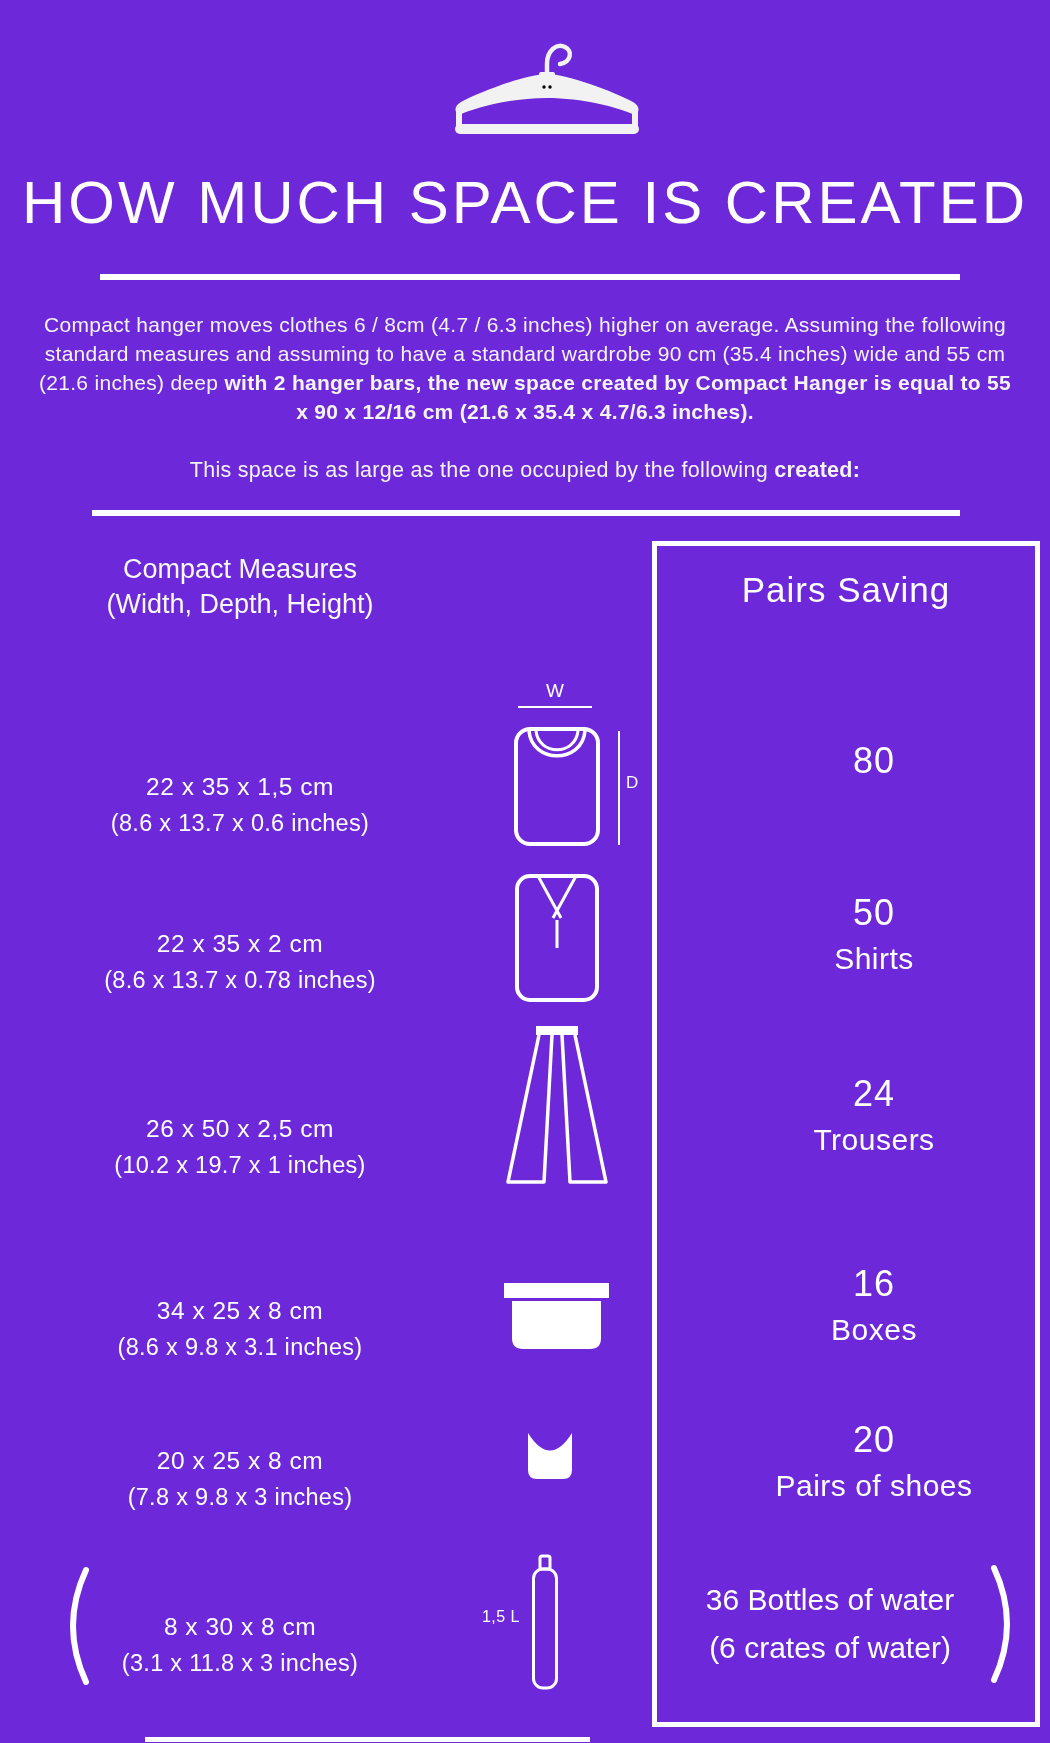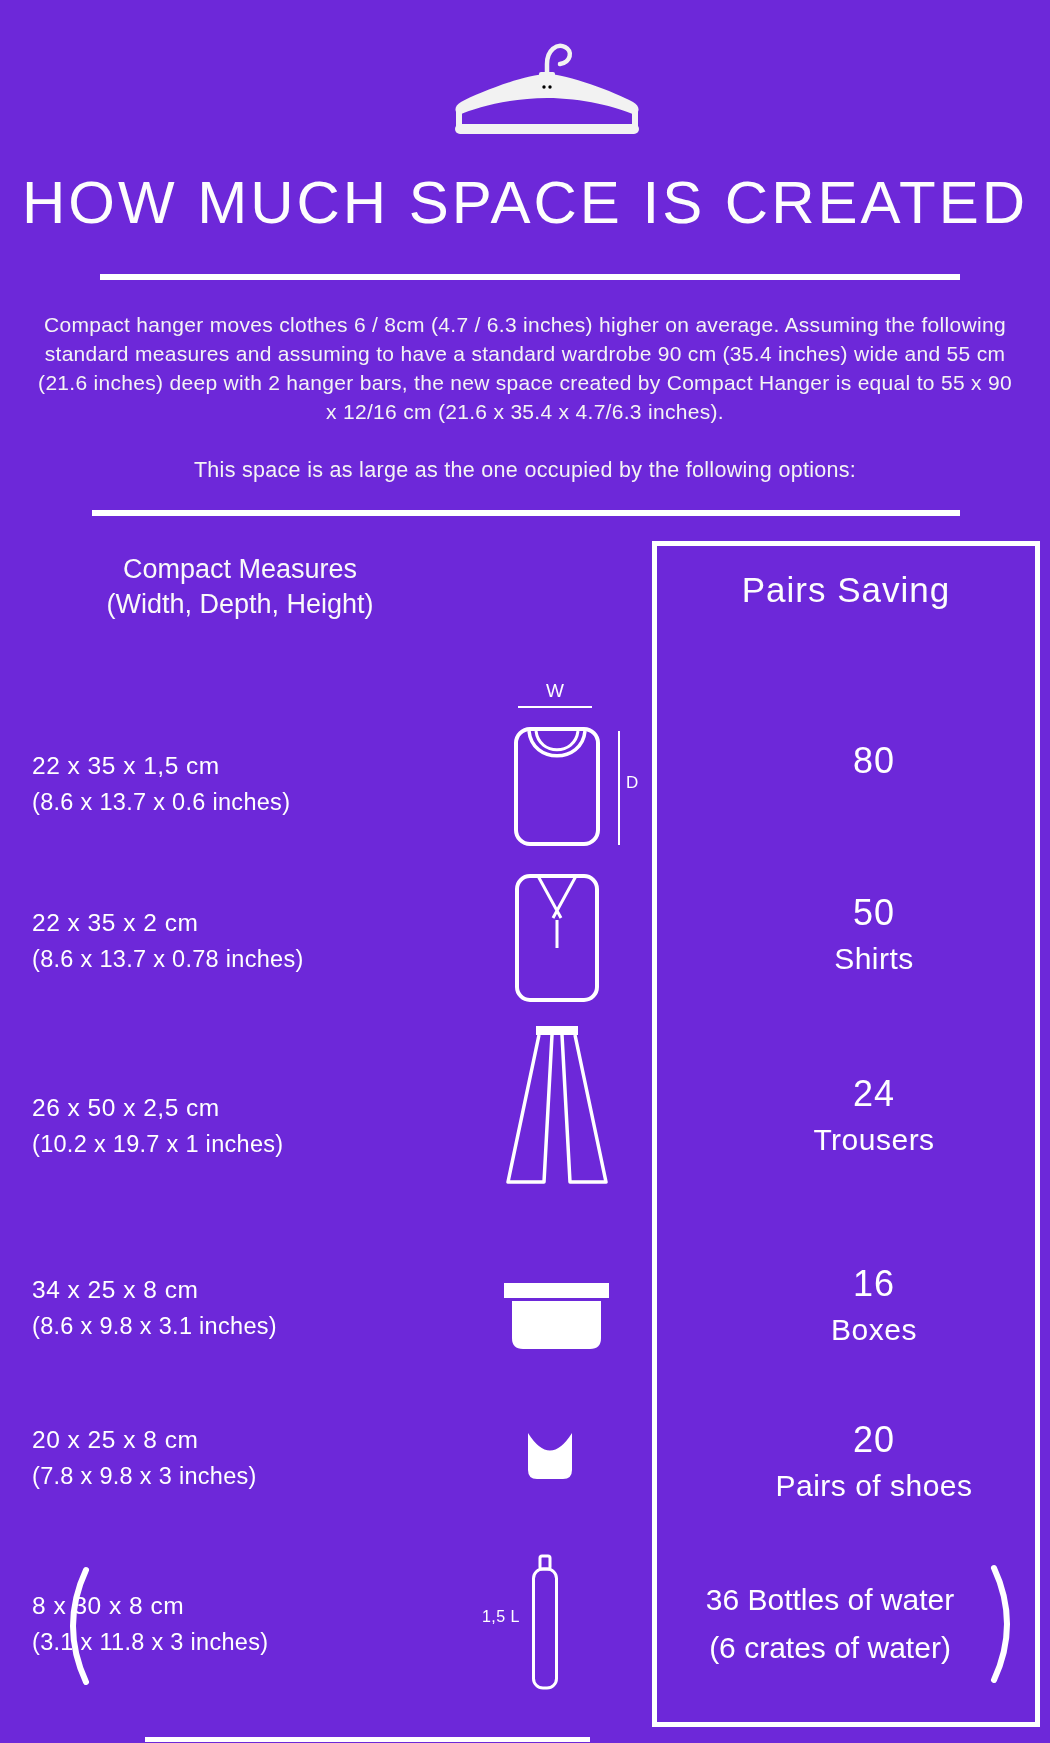--- a/index.html
+++ b/index.html
@@ -22,41 +22,41 @@
   .divider { background: #ffffff; }
   #divider-top   { left: 100px; top: 274px; width: 860px; height: 6px; }
   #divider-mid   { left: 92px;  top: 510px; width: 868px; height: 6px; }
   #divider-bottom{ left: 145px; top: 1737px; width: 445px; height: 5px; }
 
   #intro {
     left: 30px; top: 310px; width: 990px;
     font-size: 21px; line-height: 29px; letter-spacing: .3px;
     text-align: center; color: #f4f4f4;
   }
-  #intro .bold, #subtitle .bold { font-weight: 400; }
+  #intro .bold, #subtitle .bold { font-weight: 700; }
   #subtitle {
     left: 0; top: 458px; width: 1050px;
     font-size: 21.5px; letter-spacing: .3px; text-align: center; color: #f4f4f4;
   }
 
   #left-header {
     left: 40px; top: 552px; width: 400px;
     font-size: 27px; line-height: 35px; text-align: center; color: #fafafa;
   }
 
   #saving-box {
     left: 652px; top: 541px; width: 388px; height: 1186px;
     border: 5px solid #ffffff; box-sizing: border-box;
   }
   #saving-title {
     left: 657px; top: 570px; width: 378px;
     font-size: 35px; letter-spacing: 1px; text-align: center; color: #fdfdfd;
   }
 
-  .measure { left: 32px; width: 400px; line-height: 36px; }
+  .measure { left: 40px; width: 400px; text-align: center; line-height: 36px; margin-top: 21px; }
   .measure .m1 { font-size: 24.5px; letter-spacing: .5px; }
   .measure .m2 { font-size: 23.5px; letter-spacing: .3px; }
 
   .saving { left: 657px; width: 434px; text-align: center; }
   .saving .count { font-size: 36px; line-height: 46px; letter-spacing: 1px; }
   .saving .label { font-size: 30px; line-height: 46px; letter-spacing: .5px; }
   .saving.wide { left: 660px; width: 340px; font-size: 30px; line-height: 48px; }
 
   .dim-label { font-size: 19px; color: #fefefe; }
   #w-label { left: 530px; top: 680px; width: 50px; text-align: center; }
@@ -84,21 +84,21 @@
     <circle cx="103" cy="47" r="1.7" fill="#000"></circle>
     <path d="M12,70 L12,88 M188,70 L188,88" stroke="#f2f2f2" stroke-width="6"></path>
     <rect x="8" y="84" width="184" height="10" rx="5" fill="#f2f2f2"></rect>
   </svg>
 
   <div id="title" class="abs">HOW MUCH SPACE IS CREATED</div>
   <div id="divider-top" class="abs divider"></div>
 
   <div id="intro" class="abs"><span>Compact hanger moves clothes 6 / 8cm (4.7 / 6.3 inches) higher on average. Assuming the following standard measures and assuming to have a standard wardrobe 90 cm (35.4 inches) wide and 55 cm (21.6 inches) deep </span><span class="bold">with 2 hanger bars, the new space created by Compact Hanger is equal to 55 x 90 x 12/16 cm (21.6 x 35.4 x 4.7/6.3 inches).</span></div>
 
-  <div id="subtitle" class="abs"><span>This space is as large as the one occupied by the following </span><span class="bold">options:</span></div>
+  <div id="subtitle" class="abs"><span>This space is as large as the one occupied by the following </span><span class="bold">created:</span></div>
 
   <div id="divider-mid" class="abs divider"></div>
 
   <div id="left-header" class="abs">
     <div>Compact Measures</div>
     <div>(Width, Depth, Height)</div>
   </div>
 
   <div id="saving-box" class="abs"></div>
   <div id="saving-title" class="abs">Pairs Saving</div>

